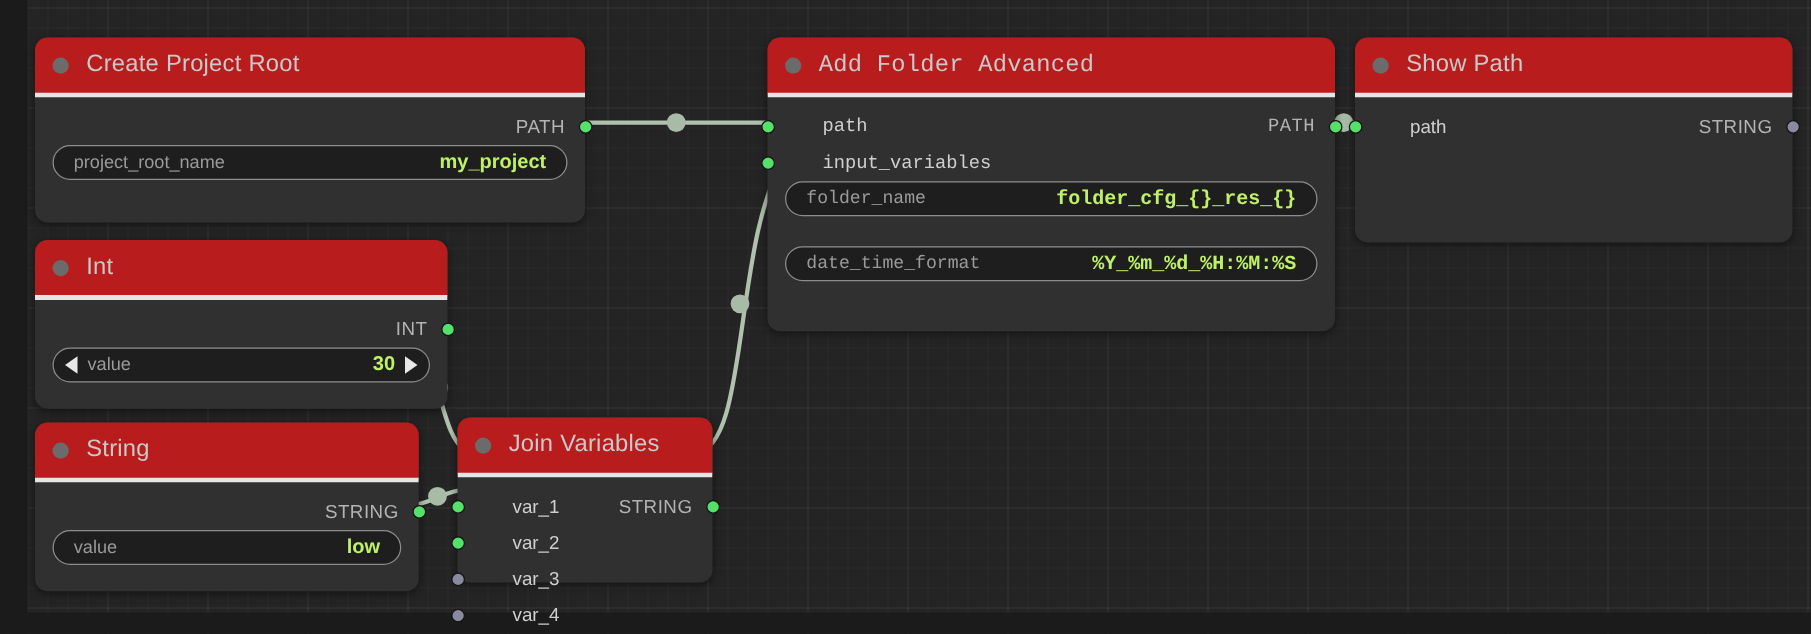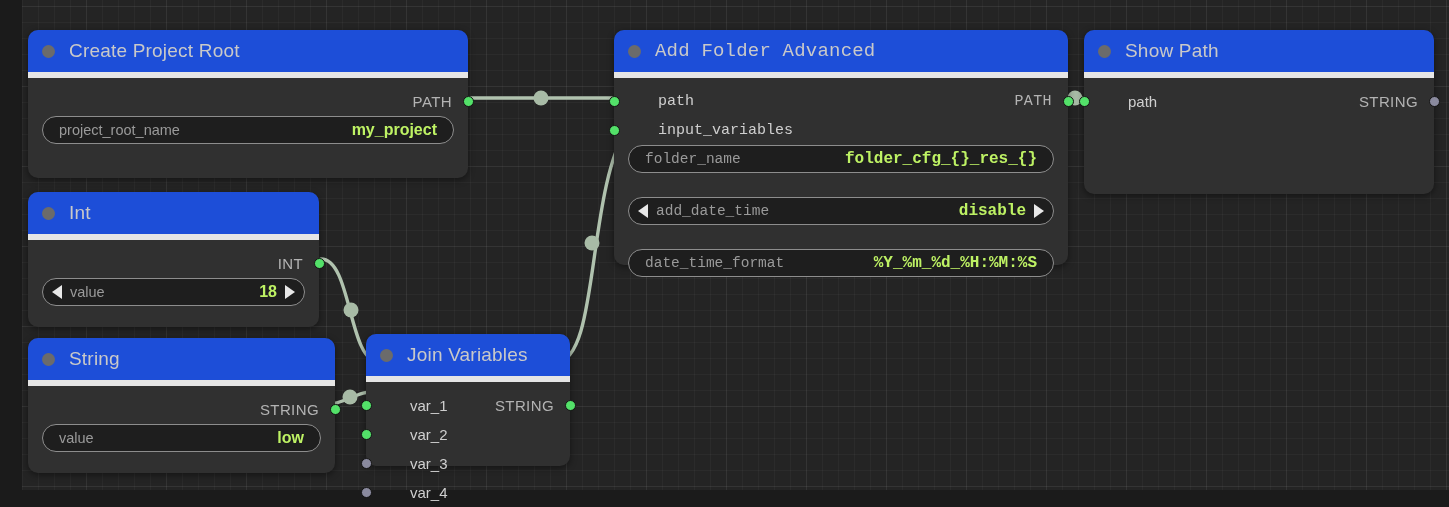--- a/index.html
+++ b/index.html
@@ -34,26 +34,26 @@
   
   .node {
     position: absolute;
     background: #303030;
     border-radius: 10px;
     box-shadow: 0 2px 7px rgba(0,0,0,0.45);
     overflow: visible;
   }
   .node-header {
     height: 48px;
-    background: #1d4ed8;
+    background: #b91c1c;
     border-radius: 10px 10px 0 0;
     display: flex;
     align-items: center;
     padding-left: 14px;
-    border-bottom: 6px solid #e5e5e5;
+    border-bottom: 4px solid #e5e5e5;
   }
   .collapse-dot {
     width: 13px; height: 13px; border-radius: 50%;
     background: #6b6b6b;
     flex: 0 0 auto;
   }
   .node-title {
     margin-left: 14px;
     color: #c9c9c9;
     font-size: 19px;
@@ -198,36 +198,36 @@
       </div>
       <div class="widget-wrap">
         <div class="widget">
           <span class="w-label">project_root_name</span>
           <span class="w-value">my_project</span>
         </div>
       </div>
     </div>
   </div>
 
-  <div class="node" style="left:28px; top:192px; width:291px; height:135px;">
+  <div class="node" style="left:28px; top:192px; width:330px; height:135px;">
     <div class="node-header">
       <span class="collapse-dot"></span>
       <span class="node-title">Int</span>
     </div>
     <div class="node-body">
       <div class="pad-t"></div>
       <div class="sock-row">
         <span class="sock-label-out">INT</span>
         <span class="sock out green"></span>
       </div>
       <div class="widget-wrap">
         <div class="widget stepper">
           <span class="arrow arrow-l"></span>
           <span class="w-label">value</span>
-          <span class="w-value">18</span>
+          <span class="w-value">30</span>
           <span class="arrow arrow-r"></span>
         </div>
       </div>
     </div>
   </div>
 
   <div class="node" style="left:28px; top:338px; width:307px; height:135px;">
     <div class="node-header">
       <span class="collapse-dot"></span>
       <span class="node-title">String</span>
@@ -290,26 +290,20 @@
       </div>
       <div class="sock-row">
         <span class="sock in green"></span>
         <span class="sock-label-in">input_variables</span>
       </div>
       <div class="widget-wrap">
         <div class="widget">
           <span class="w-label">folder_name</span>
           <span class="w-value">folder_cfg_{}_res_{}</span>
         </div>
-        <div class="widget stepper">
-          <span class="arrow arrow-l"></span>
-          <span class="w-label">add_date_time</span>
-          <span class="w-value">disable</span>
-          <span class="arrow arrow-r"></span>
-        </div>
         <div class="widget">
           <span class="w-label">date_time_format</span>
           <span class="w-value">%Y_%m_%d_%H:%M:%S</span>
         </div>
       </div>
     </div>
   </div>
 
   <div class="node" style="left:1084px; top:30px; width:350px; height:164px;">
     <div class="node-header">

